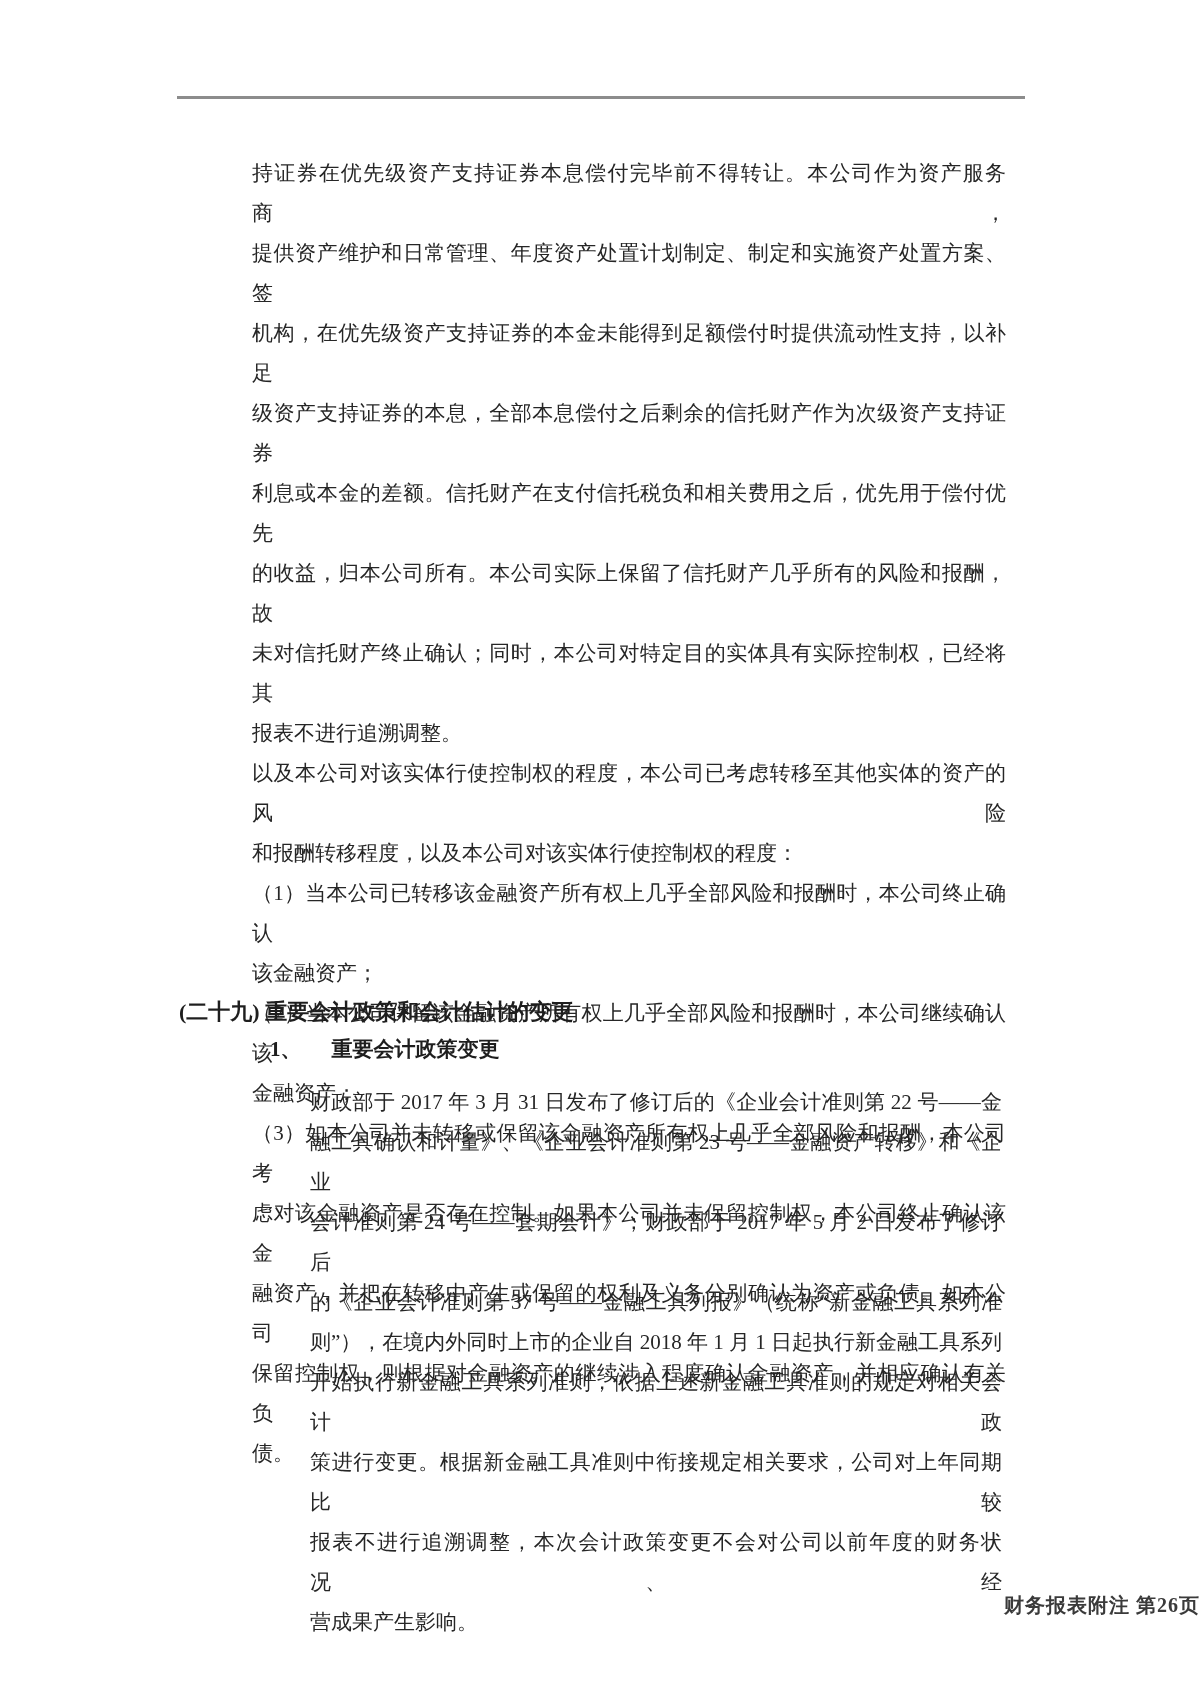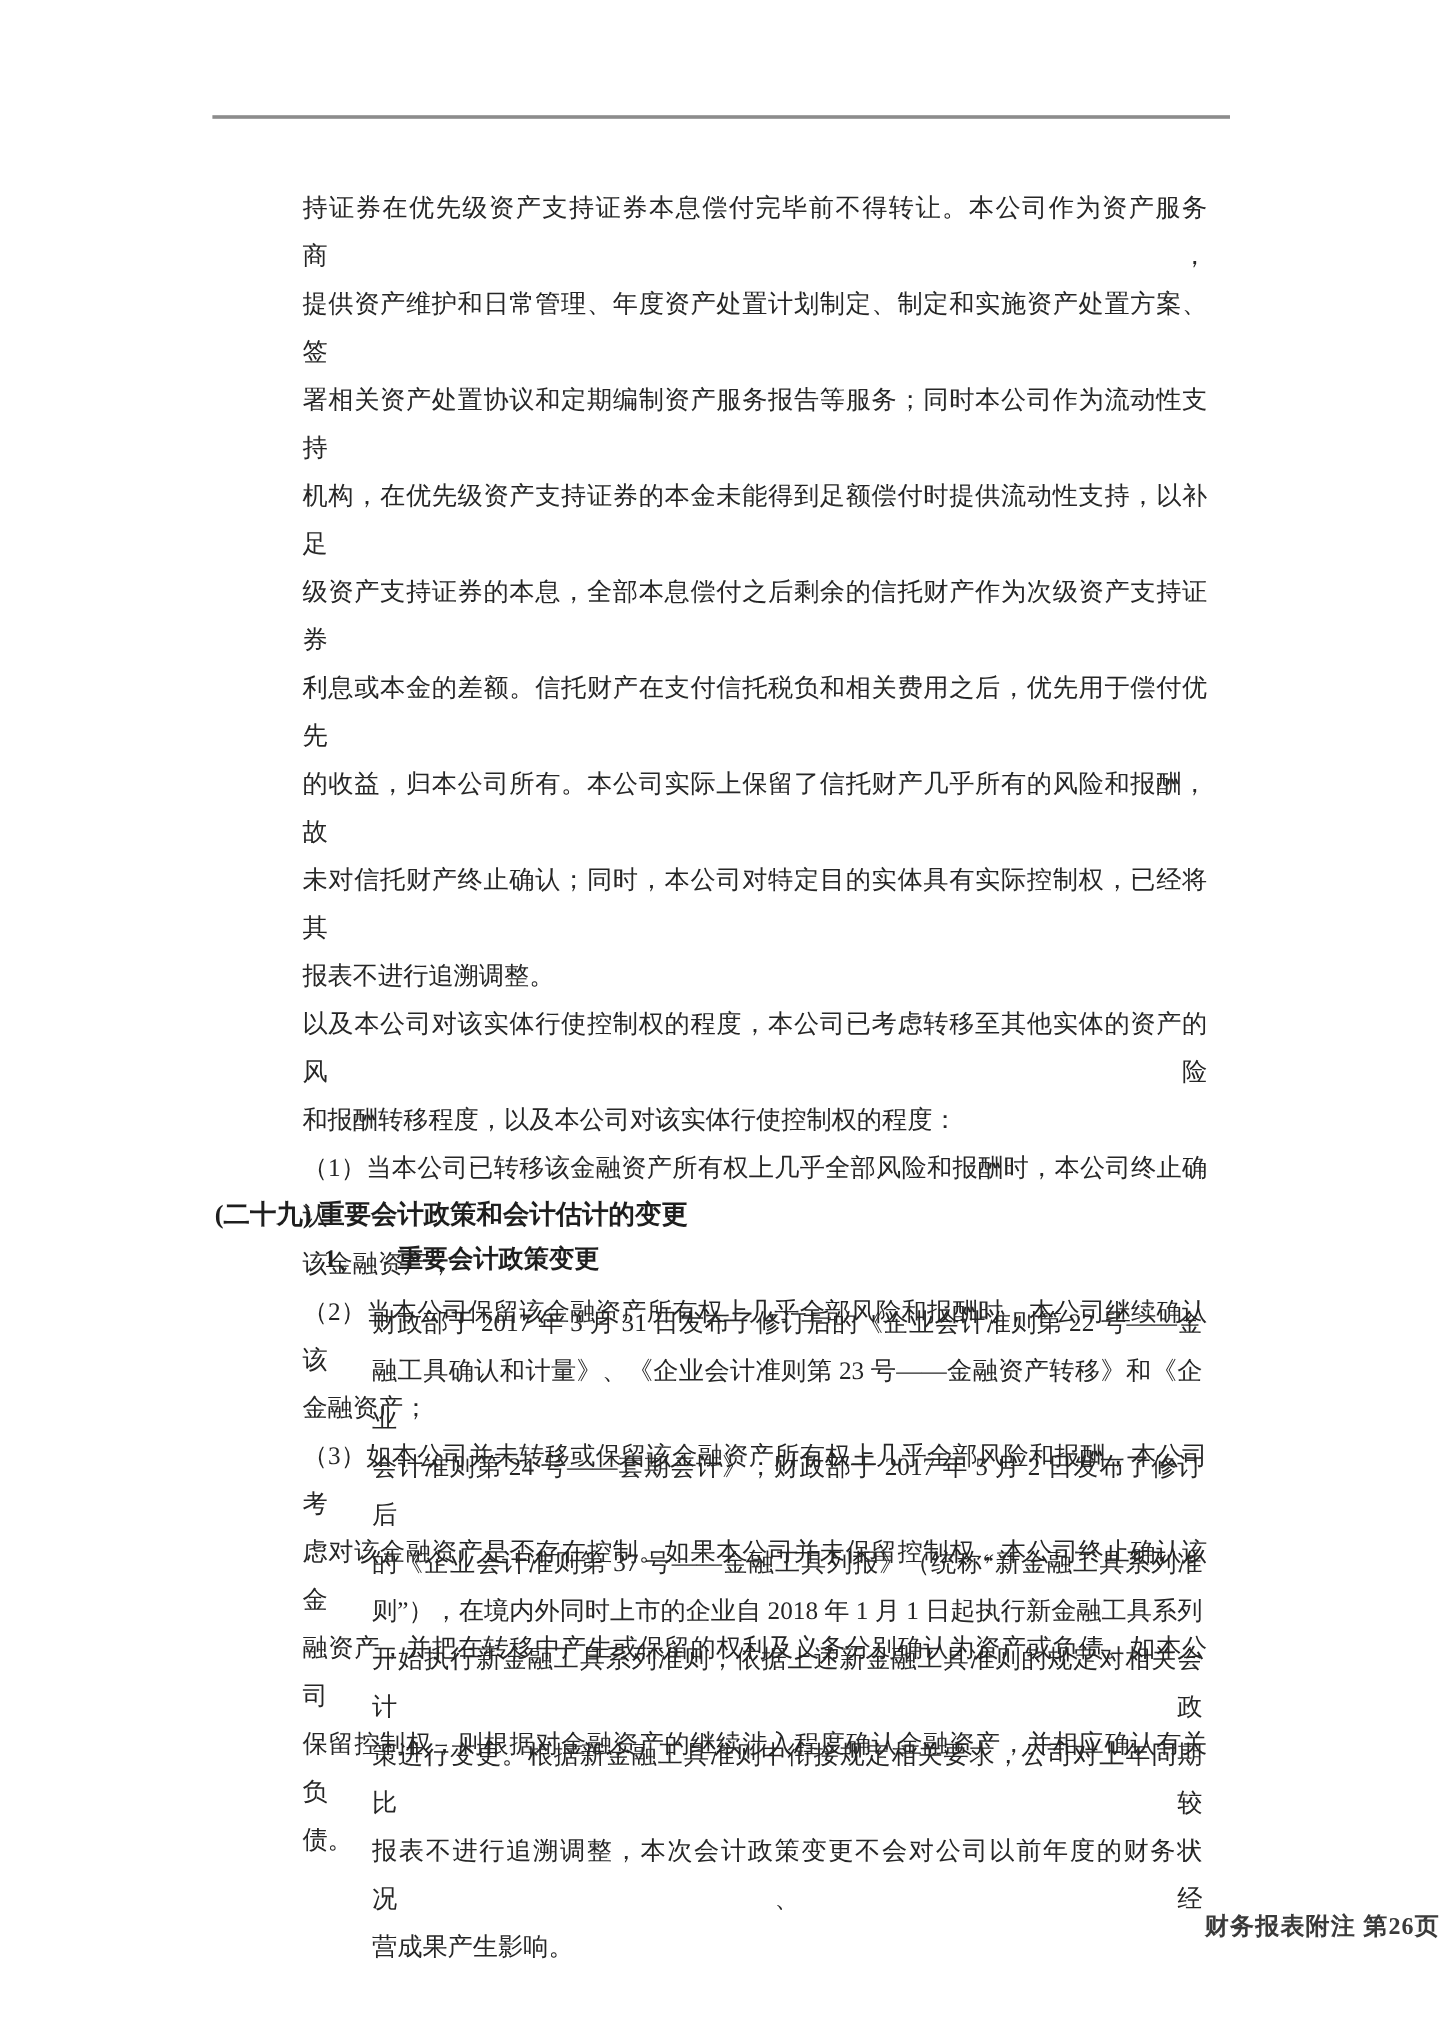--- a/index.html
+++ b/index.html
@@ -67,21 +67,20 @@
 <body>
 
 <div class="page">
 
   <div class="top-rule"></div>
 
   <div class="body-block">
     <div>
         <div class="line j">持证券在优先级资产支持证券本息偿付完毕前不得转让。本公司作为资产服务商，</div>
         <div class="line j">提供资产维护和日常管理、年度资产处置计划制定、制定和实施资产处置方案、签</div>
-        <div class="line j">署相关资产处置协议和定期编制资产服务报告等服务；同时本公司作为流动性支持</div>
         <div class="line j">机构，在优先级资产支持证券的本金未能得到足额偿付时提供流动性支持，以补足</div>
         <div class="line j">级资产支持证券的本息，全部本息偿付之后剩余的信托财产作为次级资产支持证券</div>
         <div class="line j">利息或本金的差额。信托财产在支付信托税负和相关费用之后，优先用于偿付优先</div>
         <div class="line j">的收益，归本公司所有。本公司实际上保留了信托财产几乎所有的风险和报酬，故</div>
         <div class="line j">未对信托财产终止确认；同时，本公司对特定目的实体具有实际控制权，已经将其</div>
         <div class="line">报表不进行追溯调整。</div>
       </div>
     <div>
         <div class="line j">以及本公司对该实体行使控制权的程度，本公司已考虑转移至其他实体的资产的风险</div>
         <div class="line">和报酬转移程度，以及本公司对该实体行使控制权的程度：</div>

